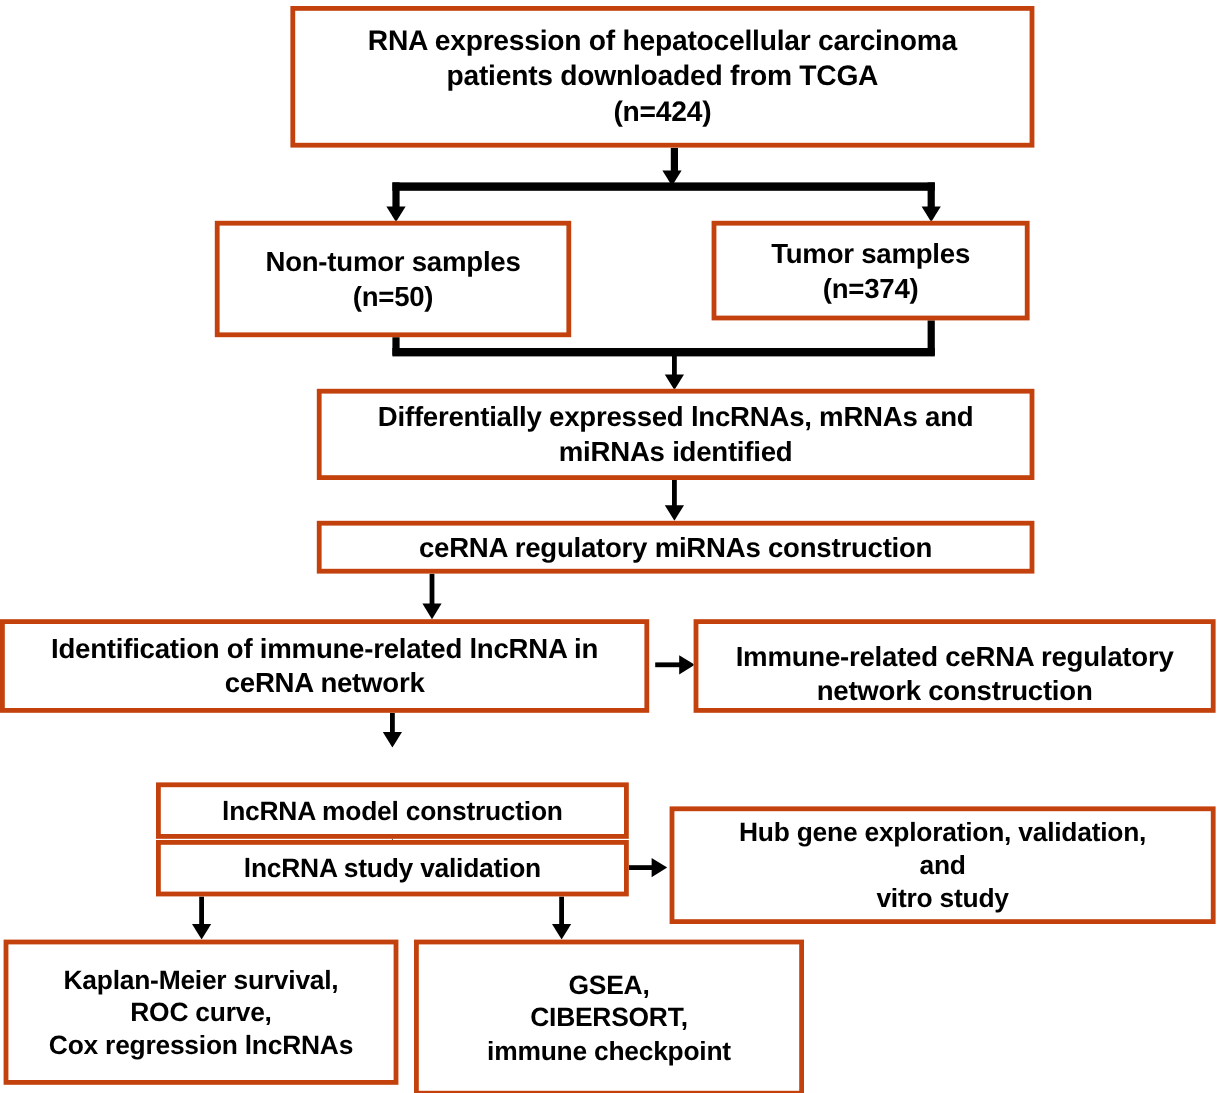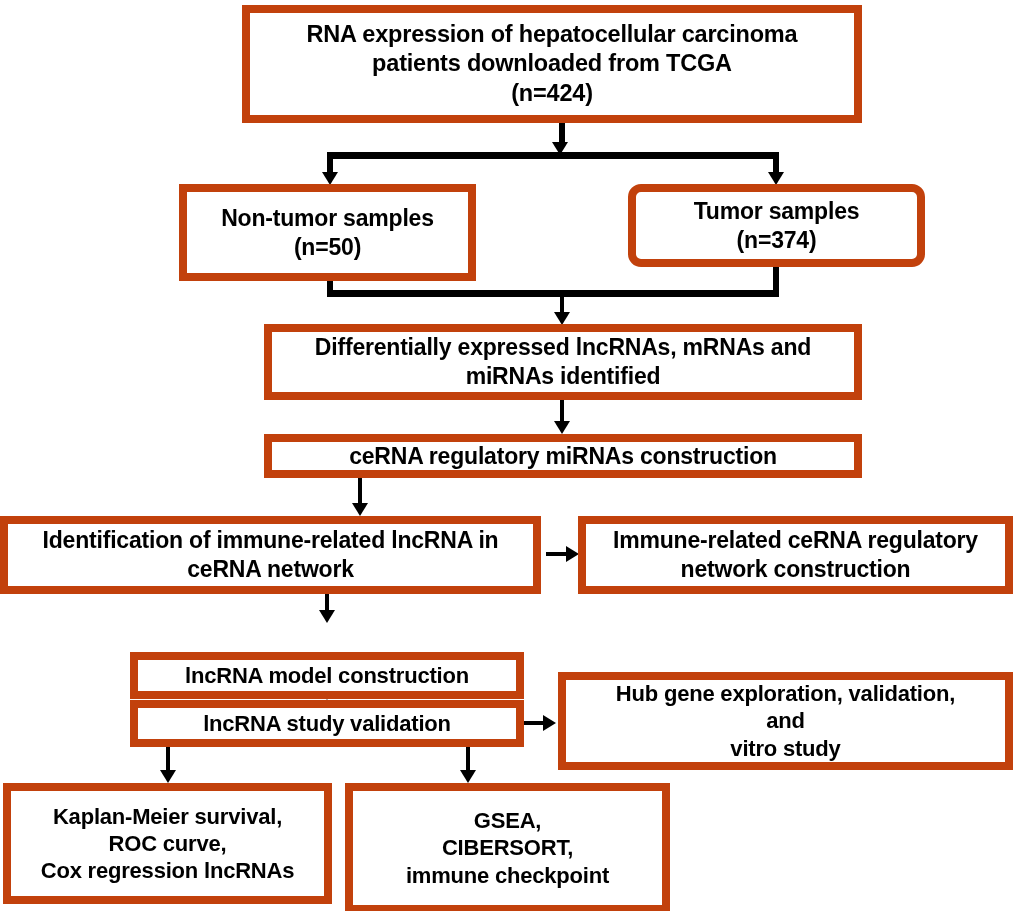--- a/index.html
+++ b/index.html
@@ -13,21 +13,21 @@
     width: 1020px;
     height: 911px;
     background: #ffffff;
     overflow: hidden;
     font-family: "Liberation Sans", sans-serif;
   }
   .node {
     position: absolute;
     box-sizing: border-box;
     background: #ffffff;
-    border: 8px solid #c2410c;
+    border: 4px solid #c2410c;
     display: flex;
     align-items: center;
     justify-content: center;
     text-align: center;
     color: #000000;
     font-weight: bold;
     line-height: 1.24;
     letter-spacing: -0.2px;
     z-index: 3;
   }
@@ -88,21 +88,21 @@
   <div class="vline thick" style="left:327px; top:152px; width:6px; height:28px;"></div>
   <div class="arrow-down" style="left:322px; top:172px;"></div>
   <div class="vline thick" style="left:773px; top:152px; width:6px; height:28px;"></div>
   <div class="arrow-down" style="left:768px; top:172px;"></div>
 
   <div class="node fs-mid" style="left:179px; top:184px; width:297px; height:97px;">
     <span class="txt">Non-tumor samples
 (n=50)</span>
   </div>
 
-  <div class="node fs-mid" style="left:628px; top:184px; width:297px; height:83px;border-radius:13px;">
+  <div class="node fs-mid" style="left:593px; top:184px; width:265px; height:83px;">
     <span class="txt">Tumor samples
 (n=374)</span>
   </div>
 
   <div class="vline thick" style="left:327px; top:266px; width:6px; height:30px;"></div>
   <div class="vline thick" style="left:773px; top:266px; width:6px; height:30px;"></div>
   <div class="hline thick" style="left:327px; top:290px; width:452px; height:7px;"></div>
   <div class="vline" style="left:560px; top:296px; width:4px; height:22px;"></div>
   <div class="arrow-down" style="left:554px; top:312px;"></div>
 
@@ -122,21 +122,21 @@
   <div class="arrow-down" style="left:352px; top:503px;"></div>
 
   <div class="node fs-mid" style="left:0; top:516px; width:541px; height:78px;">
     <span class="txt">Identification of immune-related lncRNA in
 ceRNA network</span>
   </div>
 
   <div class="hline" style="left:546px; top:552px; width:24px; height:4px;"></div>
   <div class="arrow-right" style="left:566px; top:546px;"></div>
 
-  <div class="node fs-mid" style="left:578px; top:516px; width:435px; height:78px;">
+  <div class="node fs-mid" style="left:578px; top:516px; width:435px; height:78px;align-items:flex-end;">
     <span class="txt">Immune-related ceRNA regulatory
 network construction</span>
   </div>
 
   <div class="vline" style="left:325px; top:594px; width:4px; height:22px;"></div>
   <div class="arrow-down" style="left:319px; top:610px;"></div>
 
   <div class="node fs-small" style="left:130px; top:621px; width:394px; height:47px;margin-top:31px;">
     <span class="txt">lncRNA model construction</span>
   </div>

